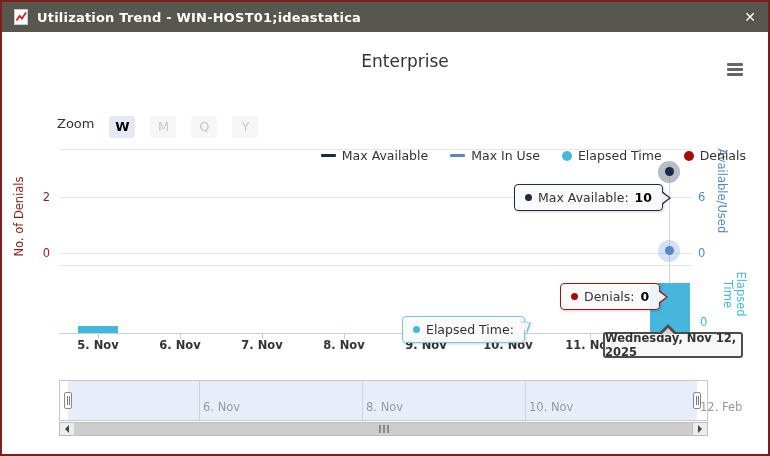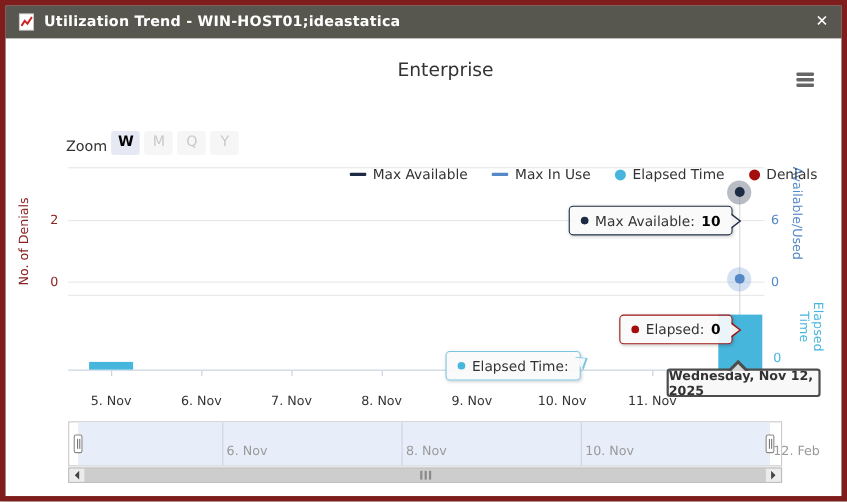--- a/index.html
+++ b/index.html
@@ -1,39 +1,39 @@
 <!DOCTYPE html>
 <html><head>
 <meta charset="utf-8">
 <style>
   html,body{margin:0;padding:0;background:#e9e9e9;}
   .window{
-    position:relative;width:770px;height:456px;background:#a3a3a3;
-    border:5px solid #7f1d1d;box-sizing:border-box;
+    position:relative;width:770px;height:456px;background:#a16207;
+    border:2px solid #7f1d1d;box-sizing:border-box;
     font-family:"DejaVu Sans","Liberation Sans",sans-serif;
     box-shadow:3px 3px 6px rgba(0,0,0,.3);overflow:hidden;
   }
   
   .titlebar{position:absolute;top:0;left:0;right:0;height:30px;background:#57574f;
     display:flex;align-items:center;padding:0 12px;gap:9px;box-sizing:border-box;}
   .title-icon{width:14px;height:16px;display:inline-block;flex:none;}
   .title-text{color:#fff;font-weight:bold;font-size:13px;letter-spacing:.2px;
     white-space:nowrap;overflow:hidden;}
   .close-btn{margin-left:auto;color:#fff;font-weight:bold;font-size:14px;cursor:pointer;line-height:1;}
   
   .dlg-body{position:absolute;top:30px;left:0;right:0;bottom:0;background:#fff;}
   .chart-title{position:absolute;top:19px;left:0;width:100%;text-align:center;
     font-size:17px;color:#333;margin-left:20px;}
   .chart-subtitle{position:absolute;top:49px;left:0;width:100%;text-align:center;
     font-size:12px;color:#555;}
   .menu-btn{position:absolute;top:31px;right:25px;width:16px;height:13px;cursor:pointer;
     display:flex;flex-direction:column;justify-content:space-between;}
   .menu-btn i{display:block;height:3px;background:#666;border-radius:1px;}
   
-  .zoom-row{position:absolute;top:84px;left:55px;display:flex;align-items:flex-end;gap:4px;
+  .zoom-row{position:absolute;top:84px;left:55px;display:flex;align-items:flex-start;gap:15px;
     font-size:13px;color:#333;}
   .zb{width:26px;height:22px;border:0;border-radius:3px;font-size:13px;line-height:22px;
     text-align:center;background:#f6f6f6;color:#c9c9c9;cursor:pointer;padding:0;
     font-family:inherit;}
   .zb.selected{background:#e6e9f3;color:#000;font-weight:bold;}
   
   .legend{position:absolute;top:116px;right:22px;display:flex;align-items:center;gap:22px;
     font-size:12.5px;color:#333;z-index:2;}
   .legend-item{display:flex;align-items:center;gap:6px;cursor:pointer;}
   .lm-line{width:15px;height:3px;border-radius:1px;}
@@ -60,21 +60,21 @@
   .halo-blue{left:656px;top:208px;background:rgba(130,170,220,.35);}
   .pt{position:absolute;width:9px;height:9px;border-radius:50%;z-index:3;cursor:pointer;}
   .pt-navy{left:663px;top:135px;background:#1c2b43;}
   .pt-blue{left:663px;top:214px;background:#5488c7;}
   .bar{position:absolute;background:#47b6dc;z-index:1;cursor:pointer;}
   .bar-nov5{left:76px;top:294px;width:40px;height:7px;}
   .bar-nov12{left:648px;top:251px;width:40px;height:50px;}
   
   .xaxis-line{position:absolute;left:57px;top:301px;width:649px;height:1px;background:#c5d0de;}
   .xtick{position:absolute;top:302px;width:1px;height:5px;background:#c5d0de;}
-  .xlabel{position:absolute;top:322px;width:60px;text-align:center;font-size:11.5px;color:#333;}
+  .xlabel{position:absolute;top:306px;width:60px;text-align:center;font-size:11.5px;color:#333;font-weight:bold;}
   
   .tt{position:absolute;background:rgba(250,250,250,.92);border:1px solid;border-radius:4px;
     padding:5px 10px;font-size:12.5px;color:#333;white-space:nowrap;display:flex;
     align-items:center;gap:6px;z-index:5;box-shadow:1px 1px 3px rgba(0,0,0,.18);margin-top:33px;}
   .tt b{color:#000;}
   .dot{width:7px;height:7px;border-radius:50%;flex:none;}
   .tt-maxavail{left:512px;top:119px;border-color:#1c2b43;}
   .tt-maxinuse{left:545px;top:180px;border-color:#5488c7;}
   .tt-denials{left:558px;top:218px;border-color:#9c1515;}
   .tt-elapsed{left:400px;top:251px;border-color:#7cc5e0;}
@@ -226,21 +226,21 @@
       <span class="dot c-navy"></span>
       <span>Max Available:</span>
       <b>10</b>
       <span class="tail-out"></span>
       <span class="tail-in"></span>
     </div>
 
 
     <div class="tt tt-denials">
       <span class="dot c-red"></span>
-      <span>Elapsed:</span>
+      <span>Denials:</span>
       <b>0</b>
       <span class="tail-out"></span>
       <span class="tail-in"></span>
     </div>
 
     <div class="tt tt-elapsed">
       <span class="dot c-cyan"></span>
       <span>Elapsed Time:</span>
       <span class="tail-out"></span>
       <span class="tail-in"></span>

